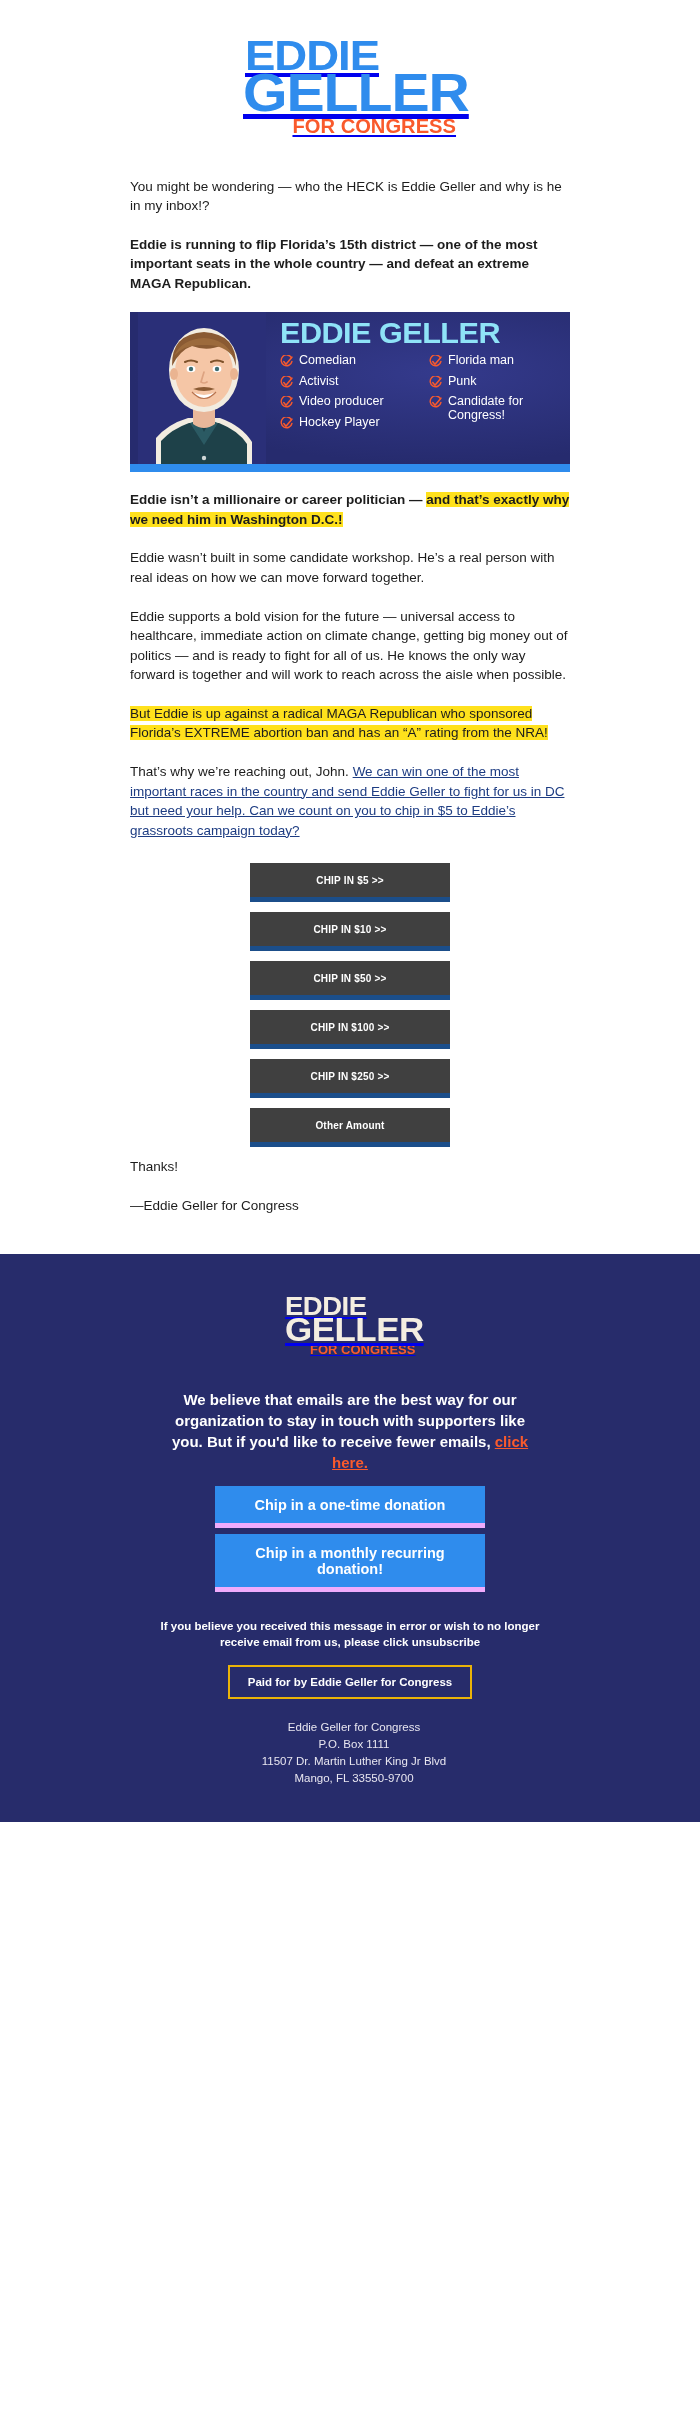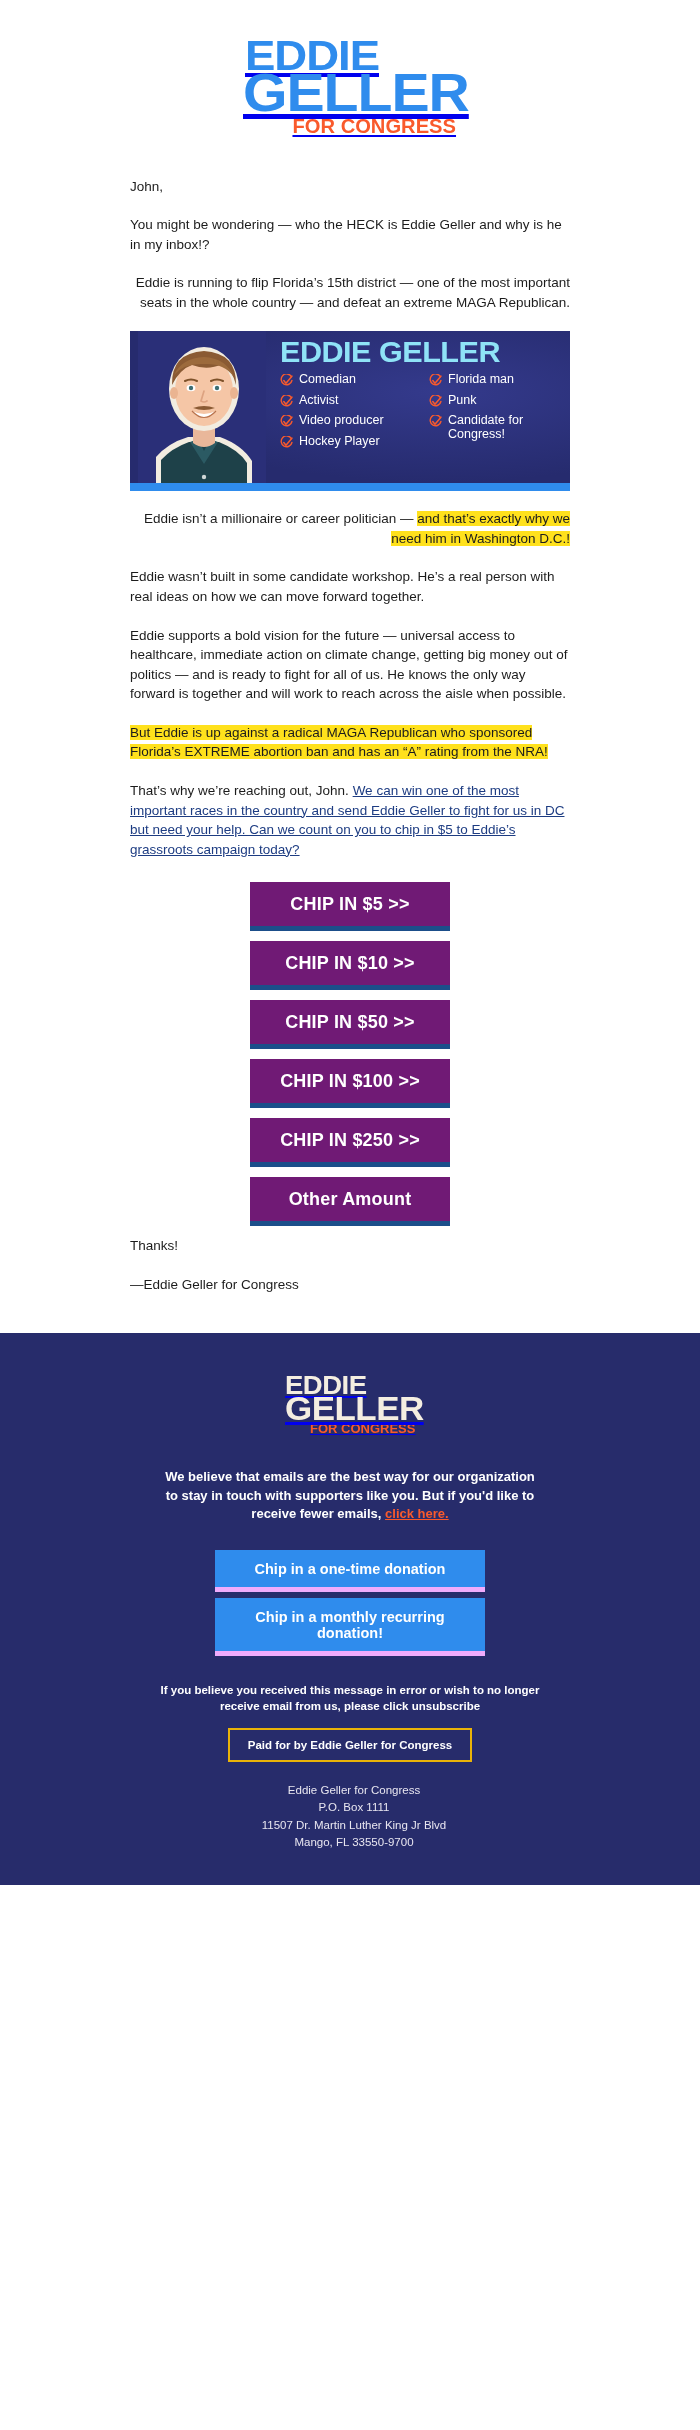--- a/index.html
+++ b/index.html
@@ -61,21 +61,21 @@
   .content {
     width: 440px;
     margin: 0 auto;
   }
   p.para {
     font-size: 13.5px;
     line-height: 1.45;
     margin: 0 0 19px 0;
     color: #1c1c1c;
   }
-  p.para.bold { font-weight: normal; text-align: right; }
+  p.para.bold { font-weight: bold; }
   .hl {
     background: #ffe11c;
     box-decoration-break: clone;
     -webkit-box-decoration-break: clone;
   }
   a.inline-link {
     color: #1d3c82;
     font-weight: normal;
     text-decoration: underline;
   }
@@ -146,24 +146,24 @@
   
   .btn-stack {
     width: 440px;
     margin: 0 auto;
     padding-top: 4px;
   }
   .btn {
     display: block;
     width: 200px;
     margin: 0 auto 10px auto;
-    background: #701a75;
+    background: #404040;
     border-bottom: 5px solid #1b4e8a;
     color: #ffffff;
-    font-size: 18px;
+    font-size: 10px;
     font-weight: bold;
     text-align: center;
     padding: 12px 4px 11px 4px;
     text-decoration: none;
     box-sizing: border-box;
     cursor: pointer;
     letter-spacing: 0.2px;
   }
   .signoff {
     margin-top: 24px;
@@ -194,25 +194,25 @@
   .f-logo2 { font-size: 33px; margin-top: -2px; }
   .f-logo3 {
     display: block;
     text-align: right;
     font-size: 13px;
     font-weight: bold;
     color: #f95a2c;
     margin-top: 2px;
   }
   .footer-note {
-    font-size: 13px;
+    font-size: 15px;
     font-weight: bold;
     line-height: 1.4;
     width: 380px;
-    margin: 0 auto 27px auto;
+    margin: 0 auto 13px auto;
     color: #ffffff;
   }
   a.footer-link-red {
     color: #f95a2c;
     text-decoration: underline;
   }
   .footer-btn {
     display: block;
     width: 270px;
     margin: 0 auto 6px auto;
@@ -259,21 +259,20 @@
     <a class="logo-block" href="#">
       <span class="logo-line1">EDDIE</span>
       <span class="logo-line2">GELLER</span>
       <span class="logo-line3">FOR CONGRESS</span>
     </a>
   </div>
 
   <div class="body-wrap">
     <div class="content">
 
-      <p class="para">John,</p>
 
       <p class="para">You might be wondering — who the HECK is Eddie Geller and why is he in my inbox!?</p>
 
       <p class="para bold">Eddie is running to flip Florida’s 15th district — one of the most important seats in the whole country — and defeat an extreme MAGA Republican.</p>
 
 
       <div class="hero">
         <div class="hero-inner">
 
           <svg class="hero-photo" viewBox="0 0 128 152" aria-hidden="true">

